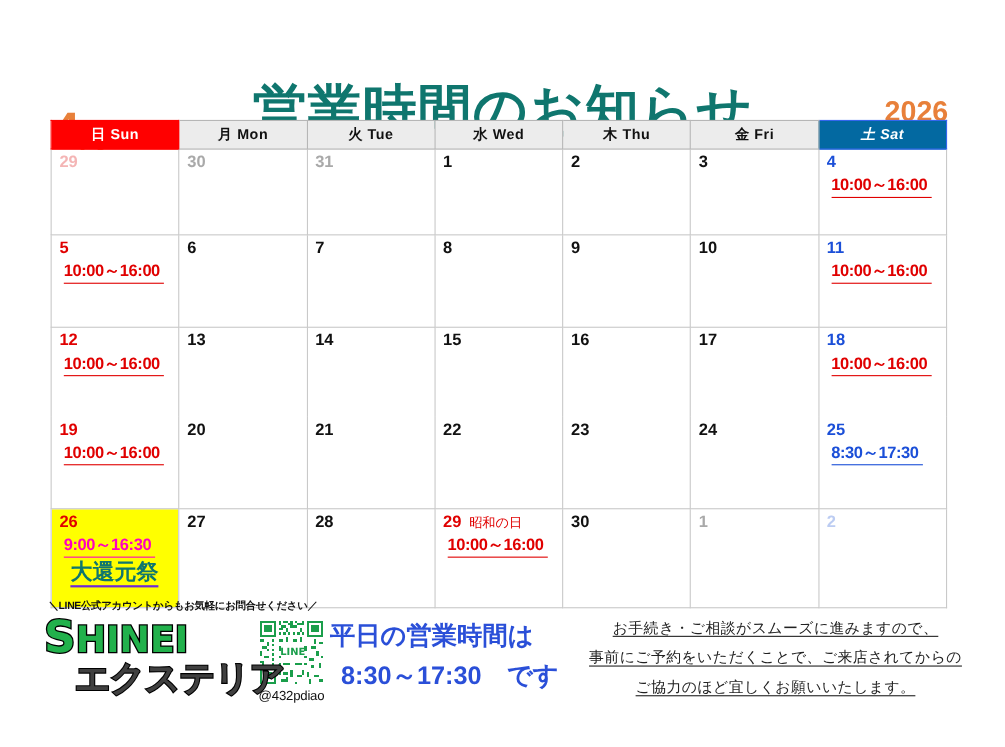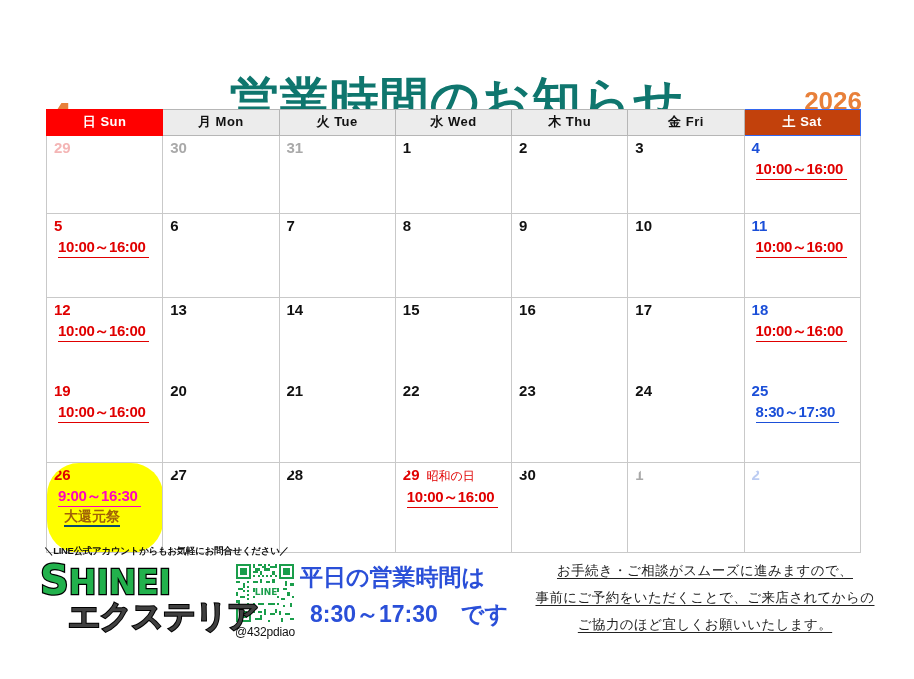--- a/index.html
+++ b/index.html
@@ -83,37 +83,38 @@
     color: #111111;
     padding: 2px 0 3px 0;
     letter-spacing: 0.5px;
   }
   #calendar thead th.sun-head {
     background: #FF0000;
     color: #ffffff;
     border-color: #FF0000;
   }
   #calendar thead th.sat-head {
-    background: #c2410c;
+    background: #0369a1;
     color: #ffffff;
     border-color: #3366EE;
+    font-style: italic;
   }
 
   #calendar tbody td {
     height: 72px;
     vertical-align: top;
     border: 1px solid #c9c9c9;
     padding: 3px 5px 2px 7px;
     background: #ffffff;
     overflow: hidden;
   }
   
   #calendar tbody tr.w3 td { border-bottom: none; height: 76px; }
   #calendar tbody tr.w4 td { border-top: none; height: 78px; }
-  #calendar tbody tr.w5 td { height: 84px; border-radius: 32px; }
+  #calendar tbody tr.w5 td { height: 84px; }
   #calendar tbody tr.w1 td { height: 72px; }
   #calendar tbody tr.w2 td { height: 78px; }
 
   td.cell-yellow { background: #FFFF00 !important; }
 
   .daynum {
     font-size: 15px;
     font-weight: bold;
     line-height: 1.15;
     display: block;
@@ -145,24 +146,24 @@
     text-align: center;
   }
   .hours.red     { color: #E00000; border-bottom: 1.5px solid #E00000; }
   .hours.blue    { color: #1B4FD8; border-bottom: 1.5px solid #1B4FD8; }
   .hours.magenta { color: #FF00C0; border-bottom: 1.5px solid #FF00C0; }
 
   .event {
     display: inline-block;
     margin-top: 1px;
     margin-left: 10px;
-    font-size: 14px;
-    font-weight: bold;
-    color: #a16207;
-    border-bottom: 2px solid #0c4a6e;
+    font-size: 20px;
+    font-weight: bold;
+    color: #0f766e;
+    border-bottom: 2px solid #6d28d9;
     letter-spacing: 0px;
     line-height: 1.2;
     white-space: nowrap;
   }
 
   
   #footer { position: absolute; left: 0; top: 545px; width: 866px; height: 134px; padding-left: 40px; }
 
   #line-block { position: absolute; left: 38px; top: 0px; width: 258px; }
   #line-caption {

